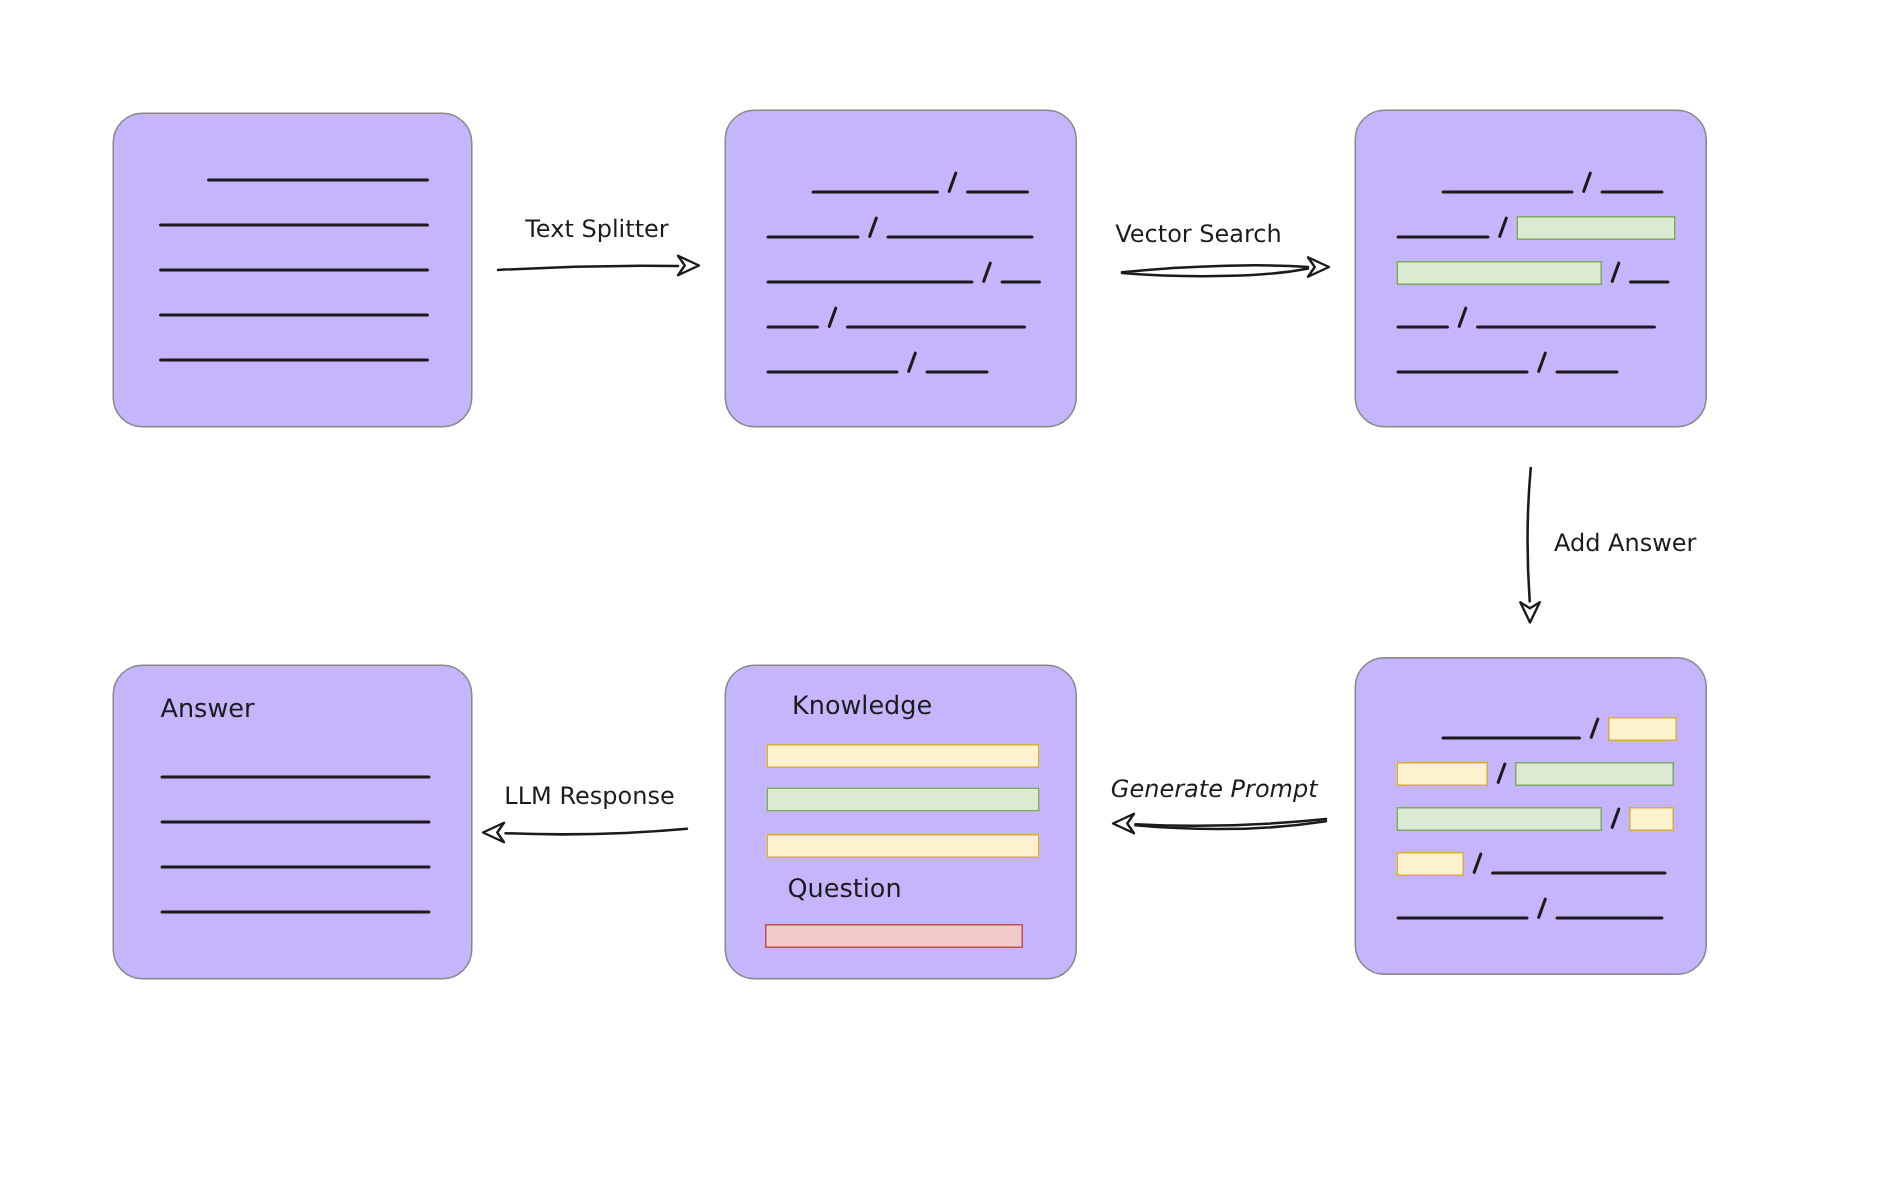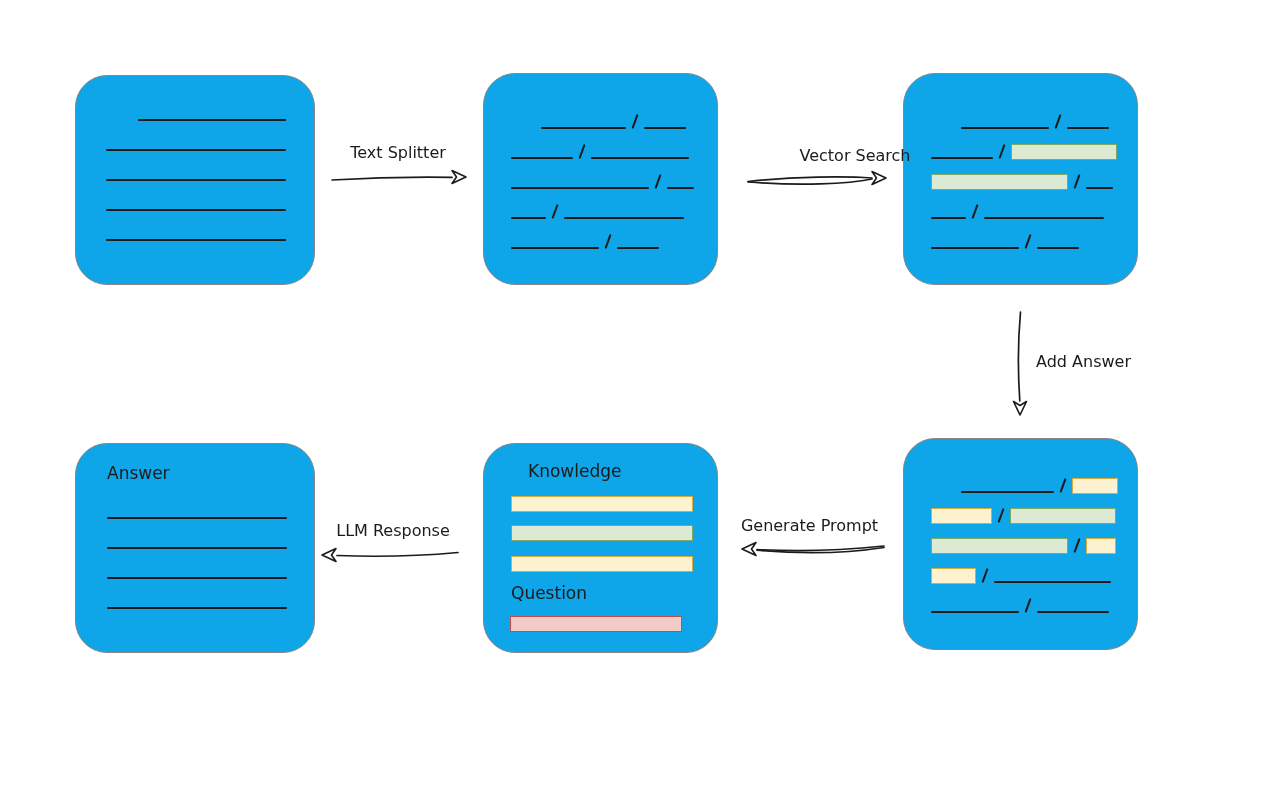--- a/index.html
+++ b/index.html
@@ -1,22 +1,22 @@
 <!DOCTYPE html>
 <html style="--stroke: #1b1b1b; --box-border: #878787;"><head>
 <meta charset="utf-8">
 <style>
   html,body{margin:0;padding:0;background:#fff;}
   #canvas{
     position:relative;width:1262px;height:792px;background:#ffffff;overflow:hidden;
     font-family:"DejaVu Sans","Liberation Sans",sans-serif;color:#1b1b1b;
   }
   .box{
-    position:absolute;background:#0ea5e9;border:1.4px solid var(--box-border,#878787);
-    border-radius:32px;box-sizing:border-box;
+    position:absolute;background:#c4b5fd;border:1.4px solid var(--box-border,#878787);
+    border-radius:20px;box-sizing:border-box;
   }
   .rows{position:absolute;left:0;top:0;right:0;display:flex;flex-direction:column;}
   .seg-row{height:30px;display:flex;align-items:flex-end;}
   .seg-line{height:2px;border-radius:1px;}
   .seg-slash{width:2.2px;height:15px;margin:0 8px 0 8px;transform:rotate(20deg);border-radius:1px;}
   .seg-bar{height:14px;border:1.6px solid;box-sizing:content-box;margin-bottom:-1px;}
   .pbar{position:absolute;height:14px;border:1.6px solid;}
   .lbl{position:absolute;font-size:16px;line-height:1.25;white-space:nowrap;}
   .lbl.center{text-align:center;}
   .inner-lbl{position:absolute;font-size:17px;line-height:22px;white-space:nowrap;}
@@ -141,21 +141,21 @@
   </div>
 
   <div class="box" style="left:483px;top:443px;width:235px;height:210px;">
     <div class="inner-lbl" style="left:44px;top:16px;">Knowledge</div>
     <div>
         <div class="pbar" style="left: 27px; top: 52px; width: 180px; background: rgb(253, 242, 208); border-color: rgb(217, 171, 60);"></div>
         <div class="pbar" style="left: 27px; top: 81px; width: 180px; background: rgb(220, 234, 211); border-color: rgb(127, 169, 98);"></div>
         <div class="pbar" style="left: 27px; top: 112px; width: 180px; background: rgb(253, 242, 208); border-color: rgb(217, 171, 60);"></div>
         <div class="pbar" style="left: 26px; top: 172px; width: 170px; background: rgb(242, 202, 199); border-color: rgb(192, 80, 77);"></div>
       </div>
-    <div class="inner-lbl" style="left:27px;top:138px;text-align:right;">Question</div>
+    <div class="inner-lbl" style="left:41px;top:138px;text-align:right;">Question</div>
   </div>
 
   <div class="box" style="left:75px;top:443px;width:240px;height:210px;">
     <div class="inner-lbl" style="left:31px;top:18px;">Answer</div>
     <div class="rows" style="top:45px;">
         <div class="seg-row" style="padding-left: 31px;">
           <div class="seg-line" style="width: 180px; background: rgb(27, 27, 27);"></div>
         </div>
         <div class="seg-row" style="padding-left: 31px;">
           <div class="seg-line" style="width: 180px; background: rgb(27, 27, 27);"></div>
@@ -163,23 +163,23 @@
         <div class="seg-row" style="padding-left: 31px;">
           <div class="seg-line" style="width: 180px; background: rgb(27, 27, 27);"></div>
         </div>
         <div class="seg-row" style="padding-left: 31px;">
           <div class="seg-line" style="width: 180px; background: rgb(27, 27, 27);"></div>
         </div>
       </div>
   </div>
 
   <div class="lbl center" style="left:330px;top:143px;width:136px;">Text Splitter</div>
-  <div class="lbl center" style="left:784px;top:146px;width:142px;">Vector Search</div>
+  <div class="lbl center" style="left:728px;top:146px;width:142px;">Vector Search</div>
   <div class="lbl" style="left:1036px;top:352px;">Add Answer</div>
-  <div class="lbl center" style="left:733px;top:516px;width:153px;">Generate Prompt</div>
+  <div class="lbl center" style="left:733px;top:516px;width:153px;font-style:italic;">Generate Prompt</div>
   <div class="lbl center" style="left:326px;top:521px;width:134px;">LLM Response</div>
 
 
   <svg id="arrows" width="1262" height="792" viewBox="0 0 1262 792">
     <g>
       <path d="M332,180 C 375,177.5 425,177 452,177.4"></path>
       <path class="head" d="M466,177 L452,170.5 L456.5,177 L452,183.5 Z"></path>
     </g>
     <g>
       <path d="M748,181.5 C 795,176.5 845,176 872,178"></path>

